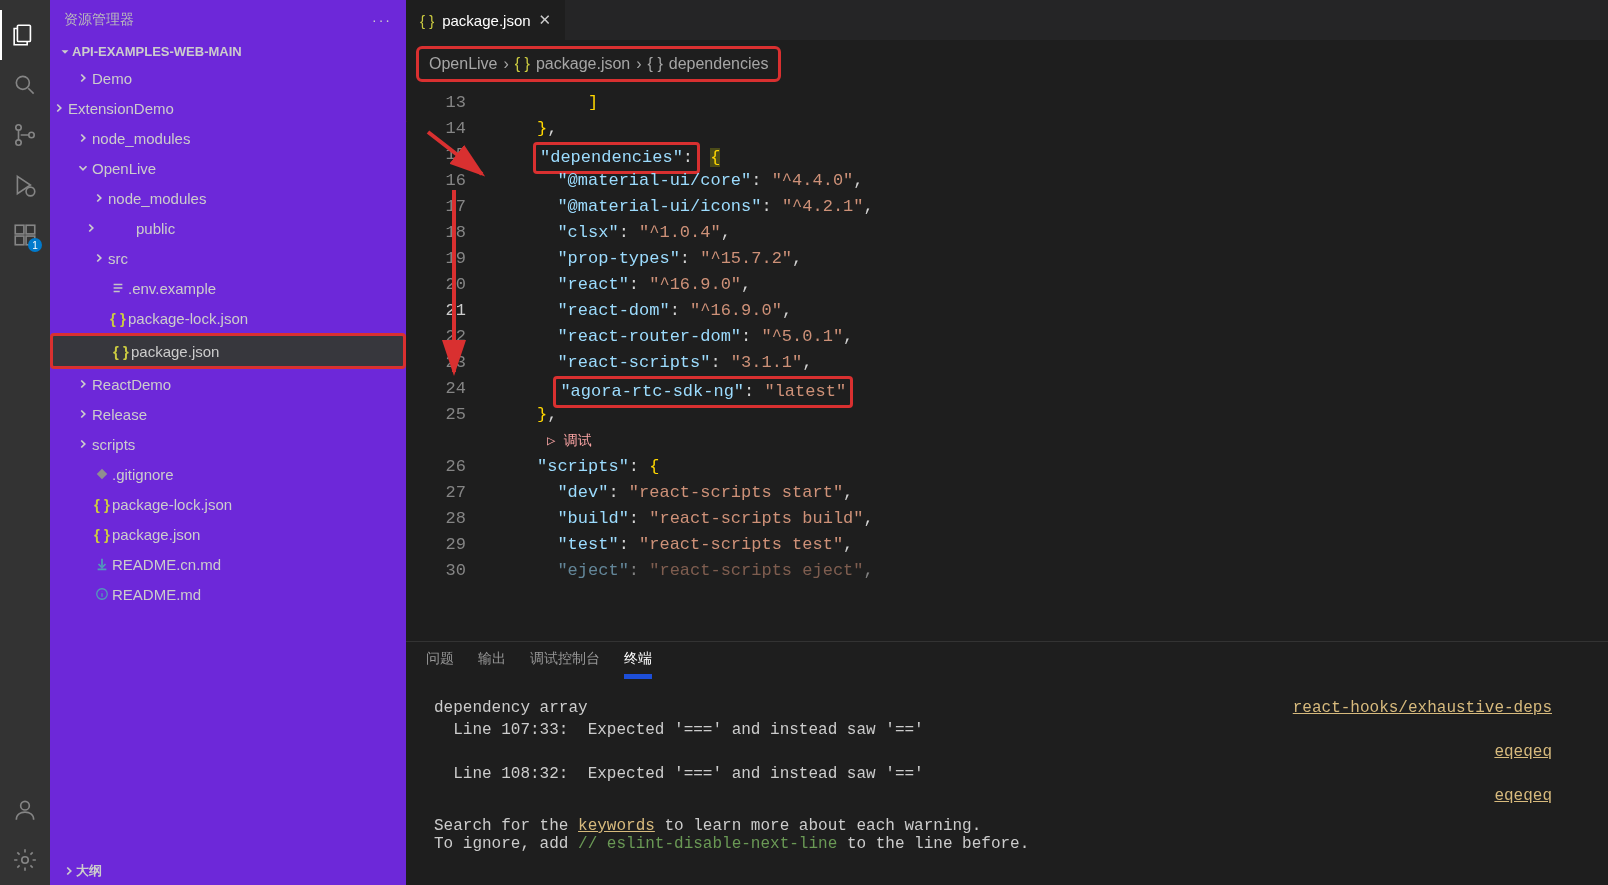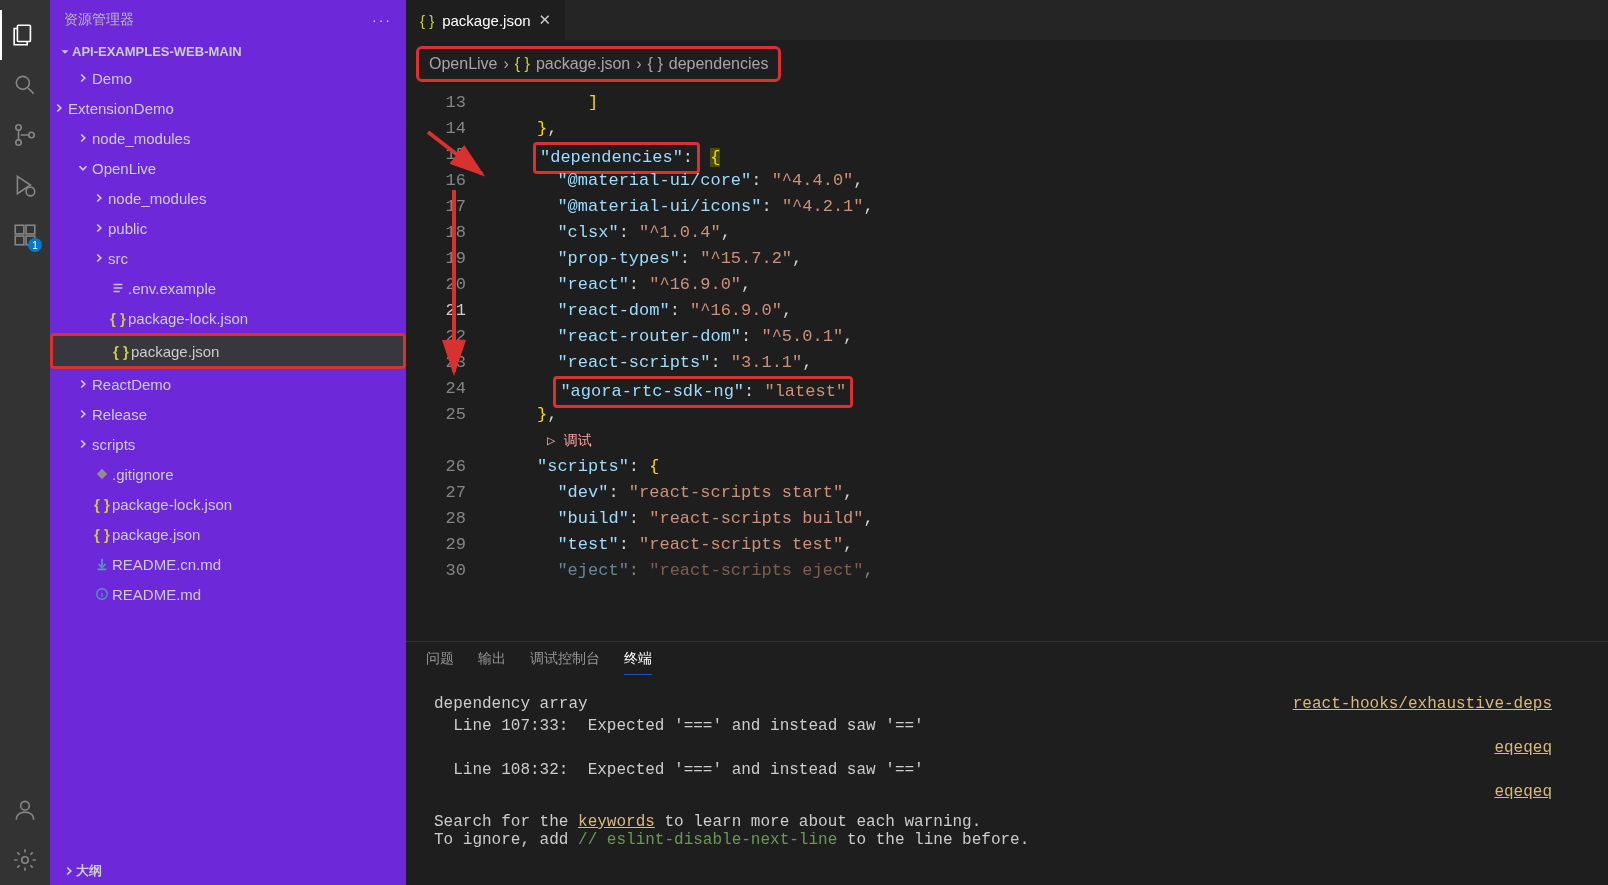--- a/index.html
+++ b/index.html
@@ -197,21 +197,21 @@
   padding: 8px 20px 0 20px;
   font-size: 14px;
 }
 .panel-tab {
   color: #969696;
   padding-bottom: 6px;
   cursor: pointer;
 }
 .panel-tab.active {
   color: #ffffff;
-  border-bottom: 1px solid #1d4ed8;
+  border-bottom: 5px solid #1d4ed8;
 }
 .terminal {
   flex: 1;
   padding: 20px 28px 10px 28px;
   font-family: Consolas, "Courier New", monospace;
   font-size: 16px;
   color: #cccccc;
   position: relative;
 }
 .terminal .tlink {
@@ -333,21 +333,21 @@
         <span>OpenLive</span>
       </div>
       <div class="tree-row" style="padding-left: 40px;">
         <span class="chev">
           <svg width="14" height="14" viewBox="0 0 16 16" fill="none" stroke="currentColor" stroke-width="2">
             <path d="M6 4 L10 8 L6 12"></path>
           </svg>
         </span>
         <span>node_modules</span>
       </div>
-      <div class="tree-row" style="padding-left: 40px;">
+      <div class="tree-row" style="padding-left: 32px; gap: 36px;">
         <span class="chev">
           <svg width="14" height="14" viewBox="0 0 16 16" fill="none" stroke="currentColor" stroke-width="2">
             <path d="M6 4 L10 8 L6 12"></path>
           </svg>
         </span>
         <span>public</span>
       </div>
       <div class="tree-row" style="padding-left: 40px;">
         <span class="chev">
           <svg width="14" height="14" viewBox="0 0 16 16" fill="none" stroke="currentColor" stroke-width="2">

